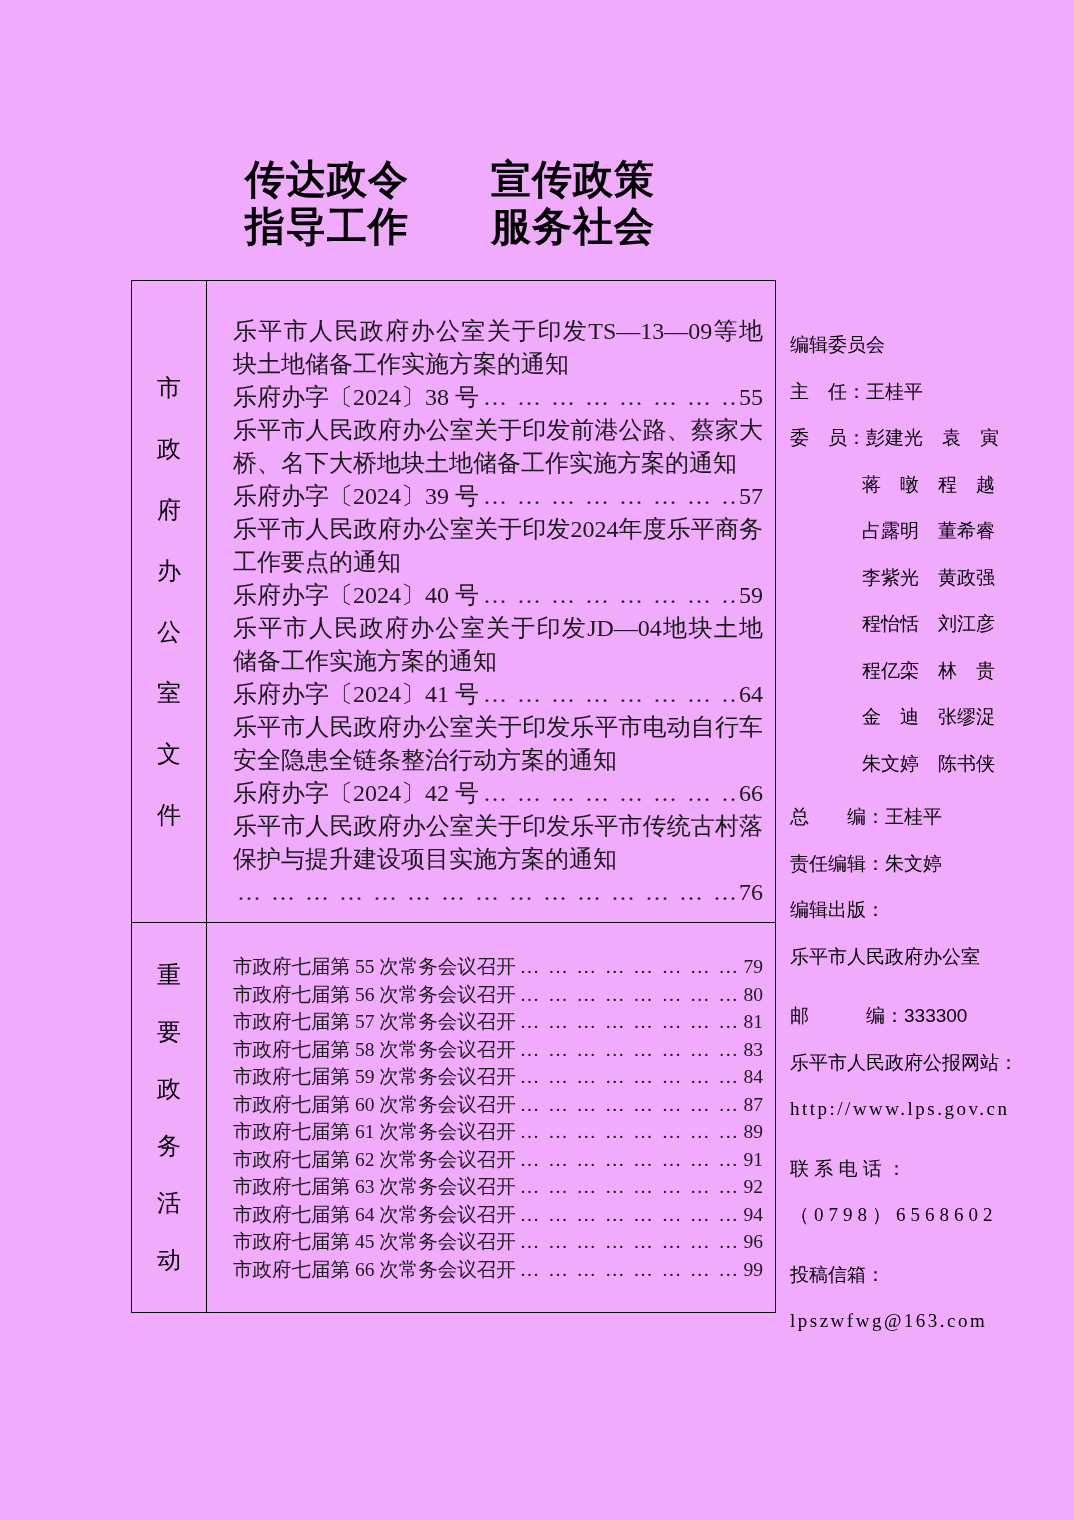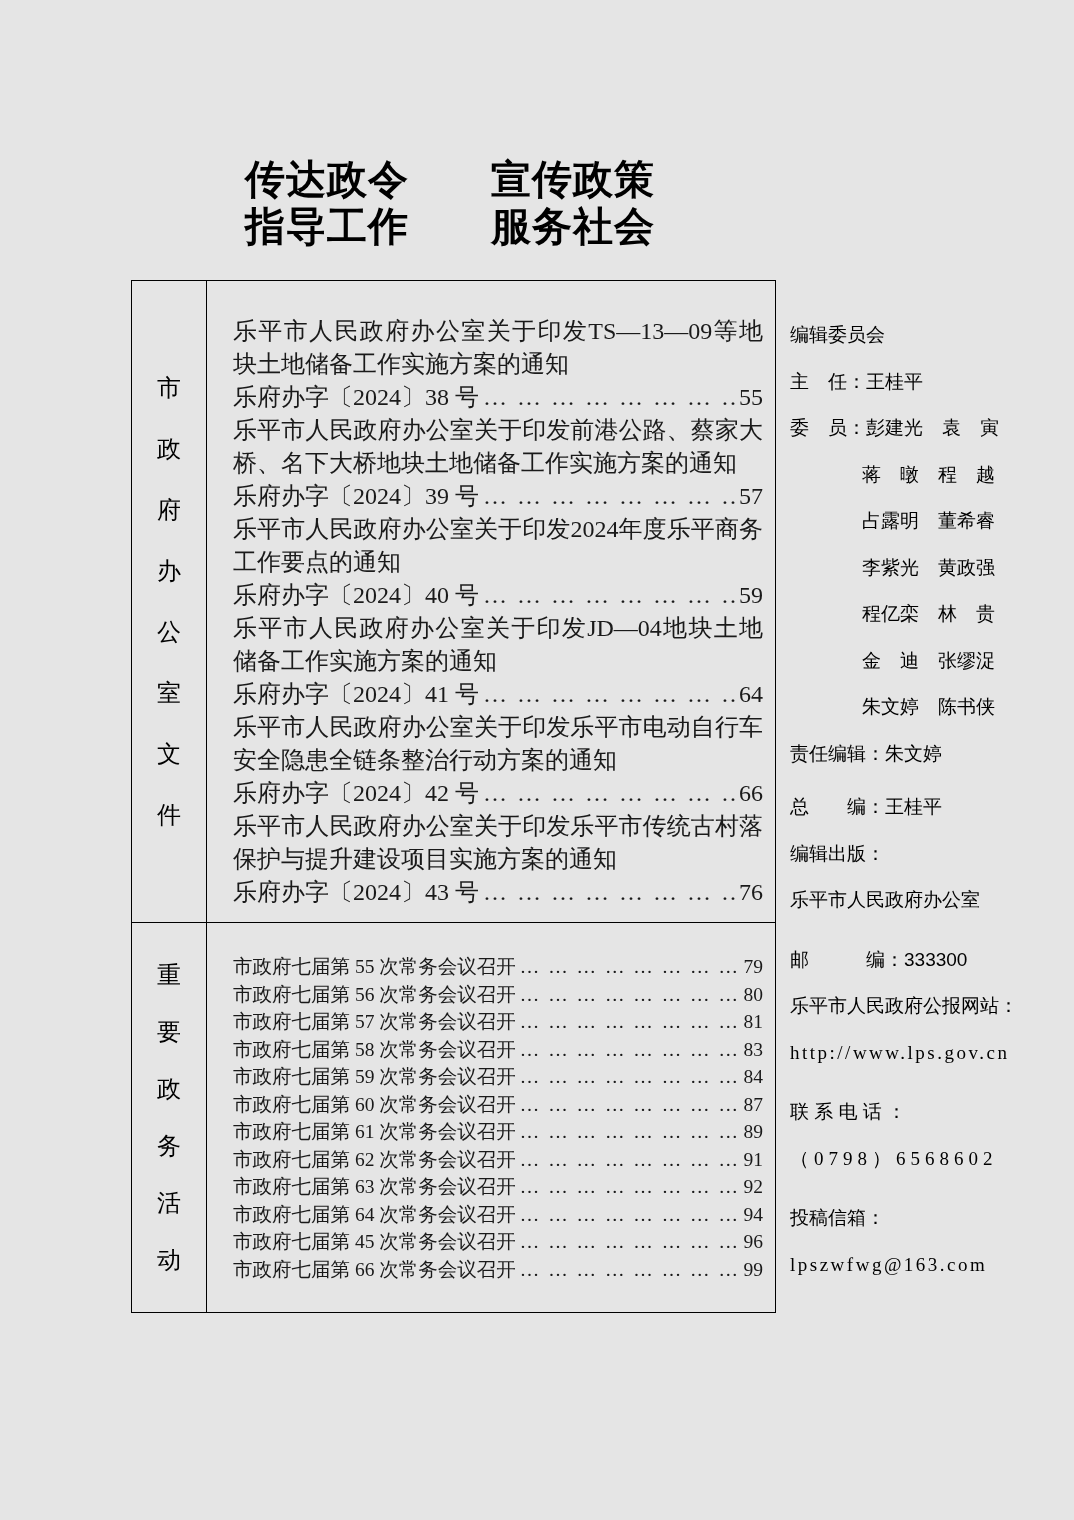--- a/index.html
+++ b/index.html
@@ -1,21 +1,21 @@
 <!DOCTYPE html>
 <html><head>
 <meta charset="utf-8">
 <style>
   * { margin:0; padding:0; box-sizing:border-box; }
   html,body { background:#ffffff; }
   body {
     width:1074px; height:1520px; position:relative;
     font-family:"Liberation Serif", serif; color:#111;
   }
-  .page { position:absolute; inset:0; background:#e5e5e5; }
+  .page { position:absolute; inset:0; background:#f0abfc; }
 
   
   .masthead {
     position:absolute; left:245px; top:156px;
     font-family:"Liberation Sans", sans-serif;
     font-weight:bold; font-size:40px; line-height:47px;
     letter-spacing:1px; color:#000; white-space:nowrap;
   }
 
   
@@ -37,21 +37,21 @@
   .sec2 .content-col { padding-top:30px; font-size:19.5px; line-height:27.5px;text-align:center; }
   .entry-title { text-align:justify; }
   .ref { display:flex; align-items:baseline; }
   .doc-no { white-space:nowrap; }
   .row-title { white-space:nowrap; }
   .leader { flex:1; overflow:hidden; white-space:nowrap; letter-spacing:2px; margin:0 3px 0 4px; }
   .page-no { white-space:nowrap; flex:0 0 auto; }
 
   
   .info-col {
-    position:absolute; left:790px; top:312px; width:262px;
+    position:absolute; left:790px; top:322px; width:262px;
     font-family:"Liberation Sans", sans-serif; font-size:19px; color:#000;
   }
   .info-row { line-height:46.5px; white-space:nowrap; }
   .indent { padding-left:72px; }
   .latin { font-family:Liberation Serif, serif; }
   .spaced { letter-spacing:5px; }
   .spaced-sm { letter-spacing:2.5px; }
   .gap-md { margin-top:7px; }
   .gap-lg { margin-top:13px; }
 </style>
@@ -103,21 +103,20 @@
             <span class="page-no">64</span>
           </div>
           <div class="entry-title">乐平市人民政府办公室关于印发乐平市电动自行车安全隐患全链条整治行动方案的通知</div>
           <div class="ref">
             <span class="doc-no">乐府办字〔2024〕42 号</span>
             <span class="leader">… … … … … … … … … … … … … … … … … … … … … … … … … … … … … … … … … … … …</span>
             <span class="page-no">66</span>
           </div>
           <div class="entry-title">乐平市人民政府办公室关于印发乐平市传统古村落保护与提升建设项目实施方案的通知</div>
           <div class="ref">
-            <span class="doc-no">乐府办字〔2024〕43 号</span>
             <span class="leader">… … … … … … … … … … … … … … … … … … … … … … … … … … … … … … … … … … … …</span>
             <span class="page-no">76</span>
           </div>
         </div>
     </section>
     <section class="toc-section sec2">
       <div class="label-col">
           <div class="label-char">重</div>
           <div class="label-char">要</div>
           <div class="label-char">政</div>
@@ -191,26 +190,27 @@
   </div>
 
   <aside class="info-col">
     <div class="info-row">编辑委员会</div>
     <div class="info-row">主　任：王桂平</div>
     <div class="info-row">委　员：彭建光　袁　寅</div>
     <div id="member-pairs">
         <div class="info-row indent">蒋　暾　程　越</div>
         <div class="info-row indent">占露明　董希睿</div>
         <div class="info-row indent">李紫光　黄政强</div>
+        <div class="info-row indent">程怡恬　刘江彦</div>
         <div class="info-row indent">程亿栾　林　贵</div>
         <div class="info-row indent">金　迪　张缪浞</div>
         <div class="info-row indent">朱文婷　陈书侠</div>
       </div>
+    <div class="info-row gap-md">总　　编：王桂平</div>
     <div class="info-row">责任编辑：朱文婷</div>
-    <div class="info-row gap-md">总　　编：王桂平</div>
     <div class="info-row">编辑出版：</div>
     <div class="info-row">乐平市人民政府办公室</div>
     <div class="info-row gap-lg">邮　　　编：333300</div>
     <div class="info-row">乐平市人民政府公报网站：</div>
     <div class="info-row latin spaced-sm">http://www.lps.gov.cn</div>
     <div class="info-row gap-lg">联 系 电 话 ：</div>
     <div class="info-row latin spaced">（0798）6568602</div>
     <div class="info-row gap-lg">投稿信箱：</div>
     <div class="info-row latin spaced-sm">lpszwfwg@163.com</div>
   </aside>

